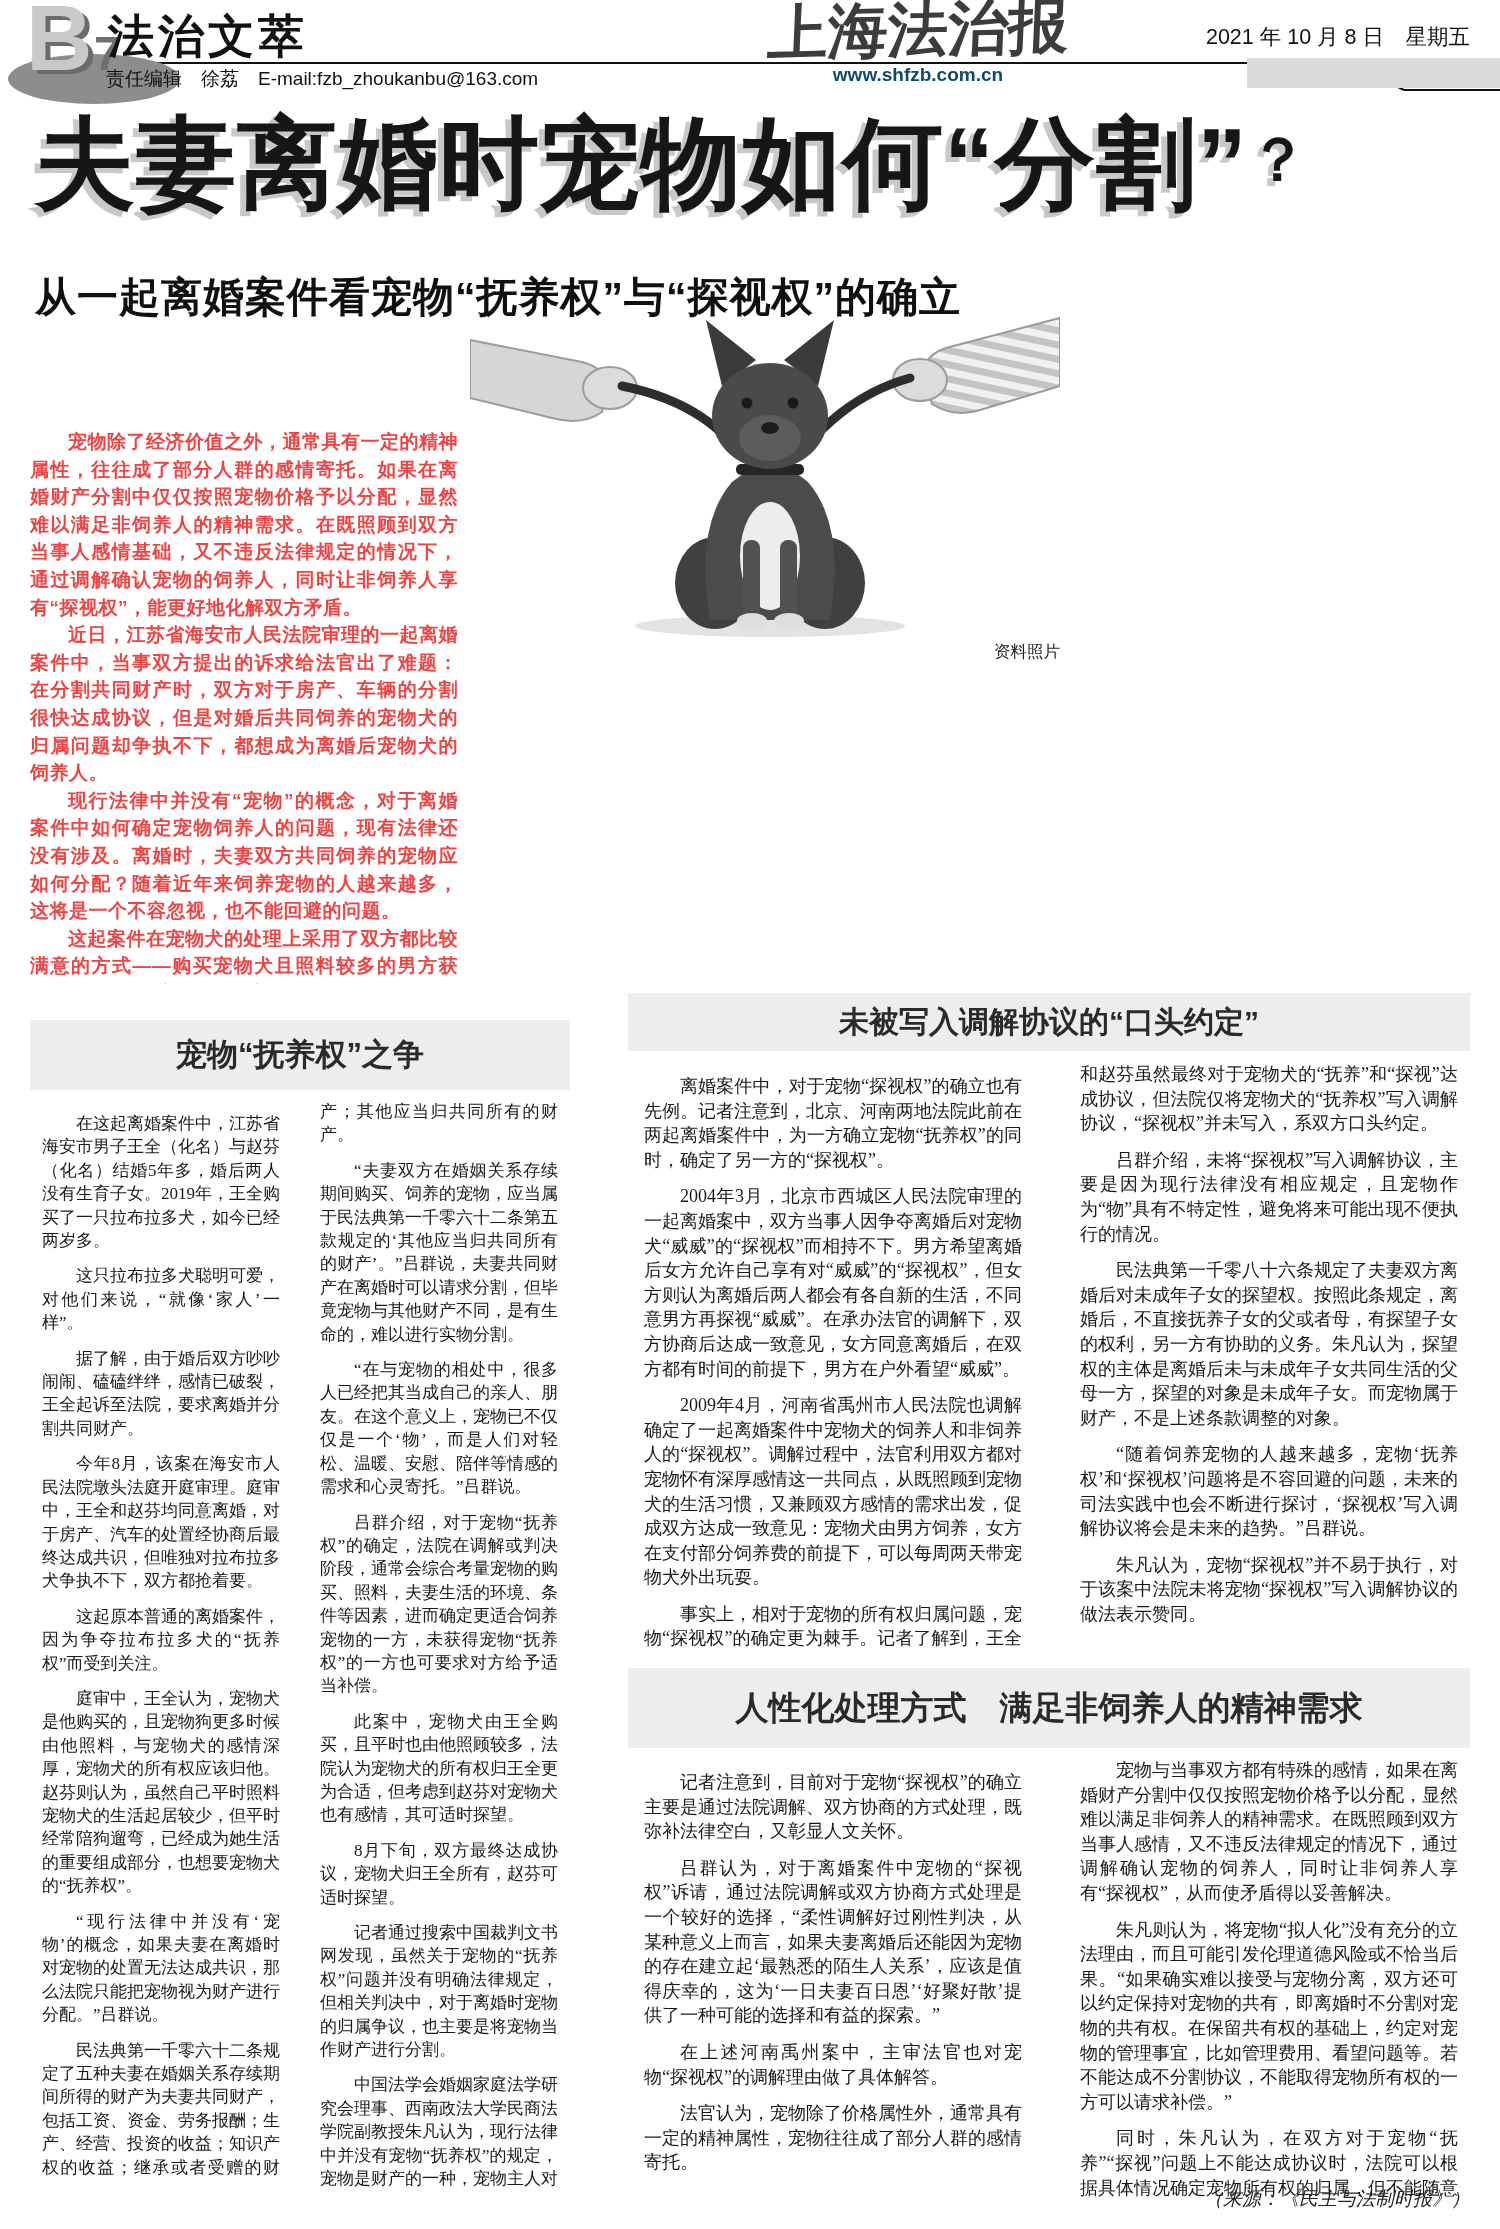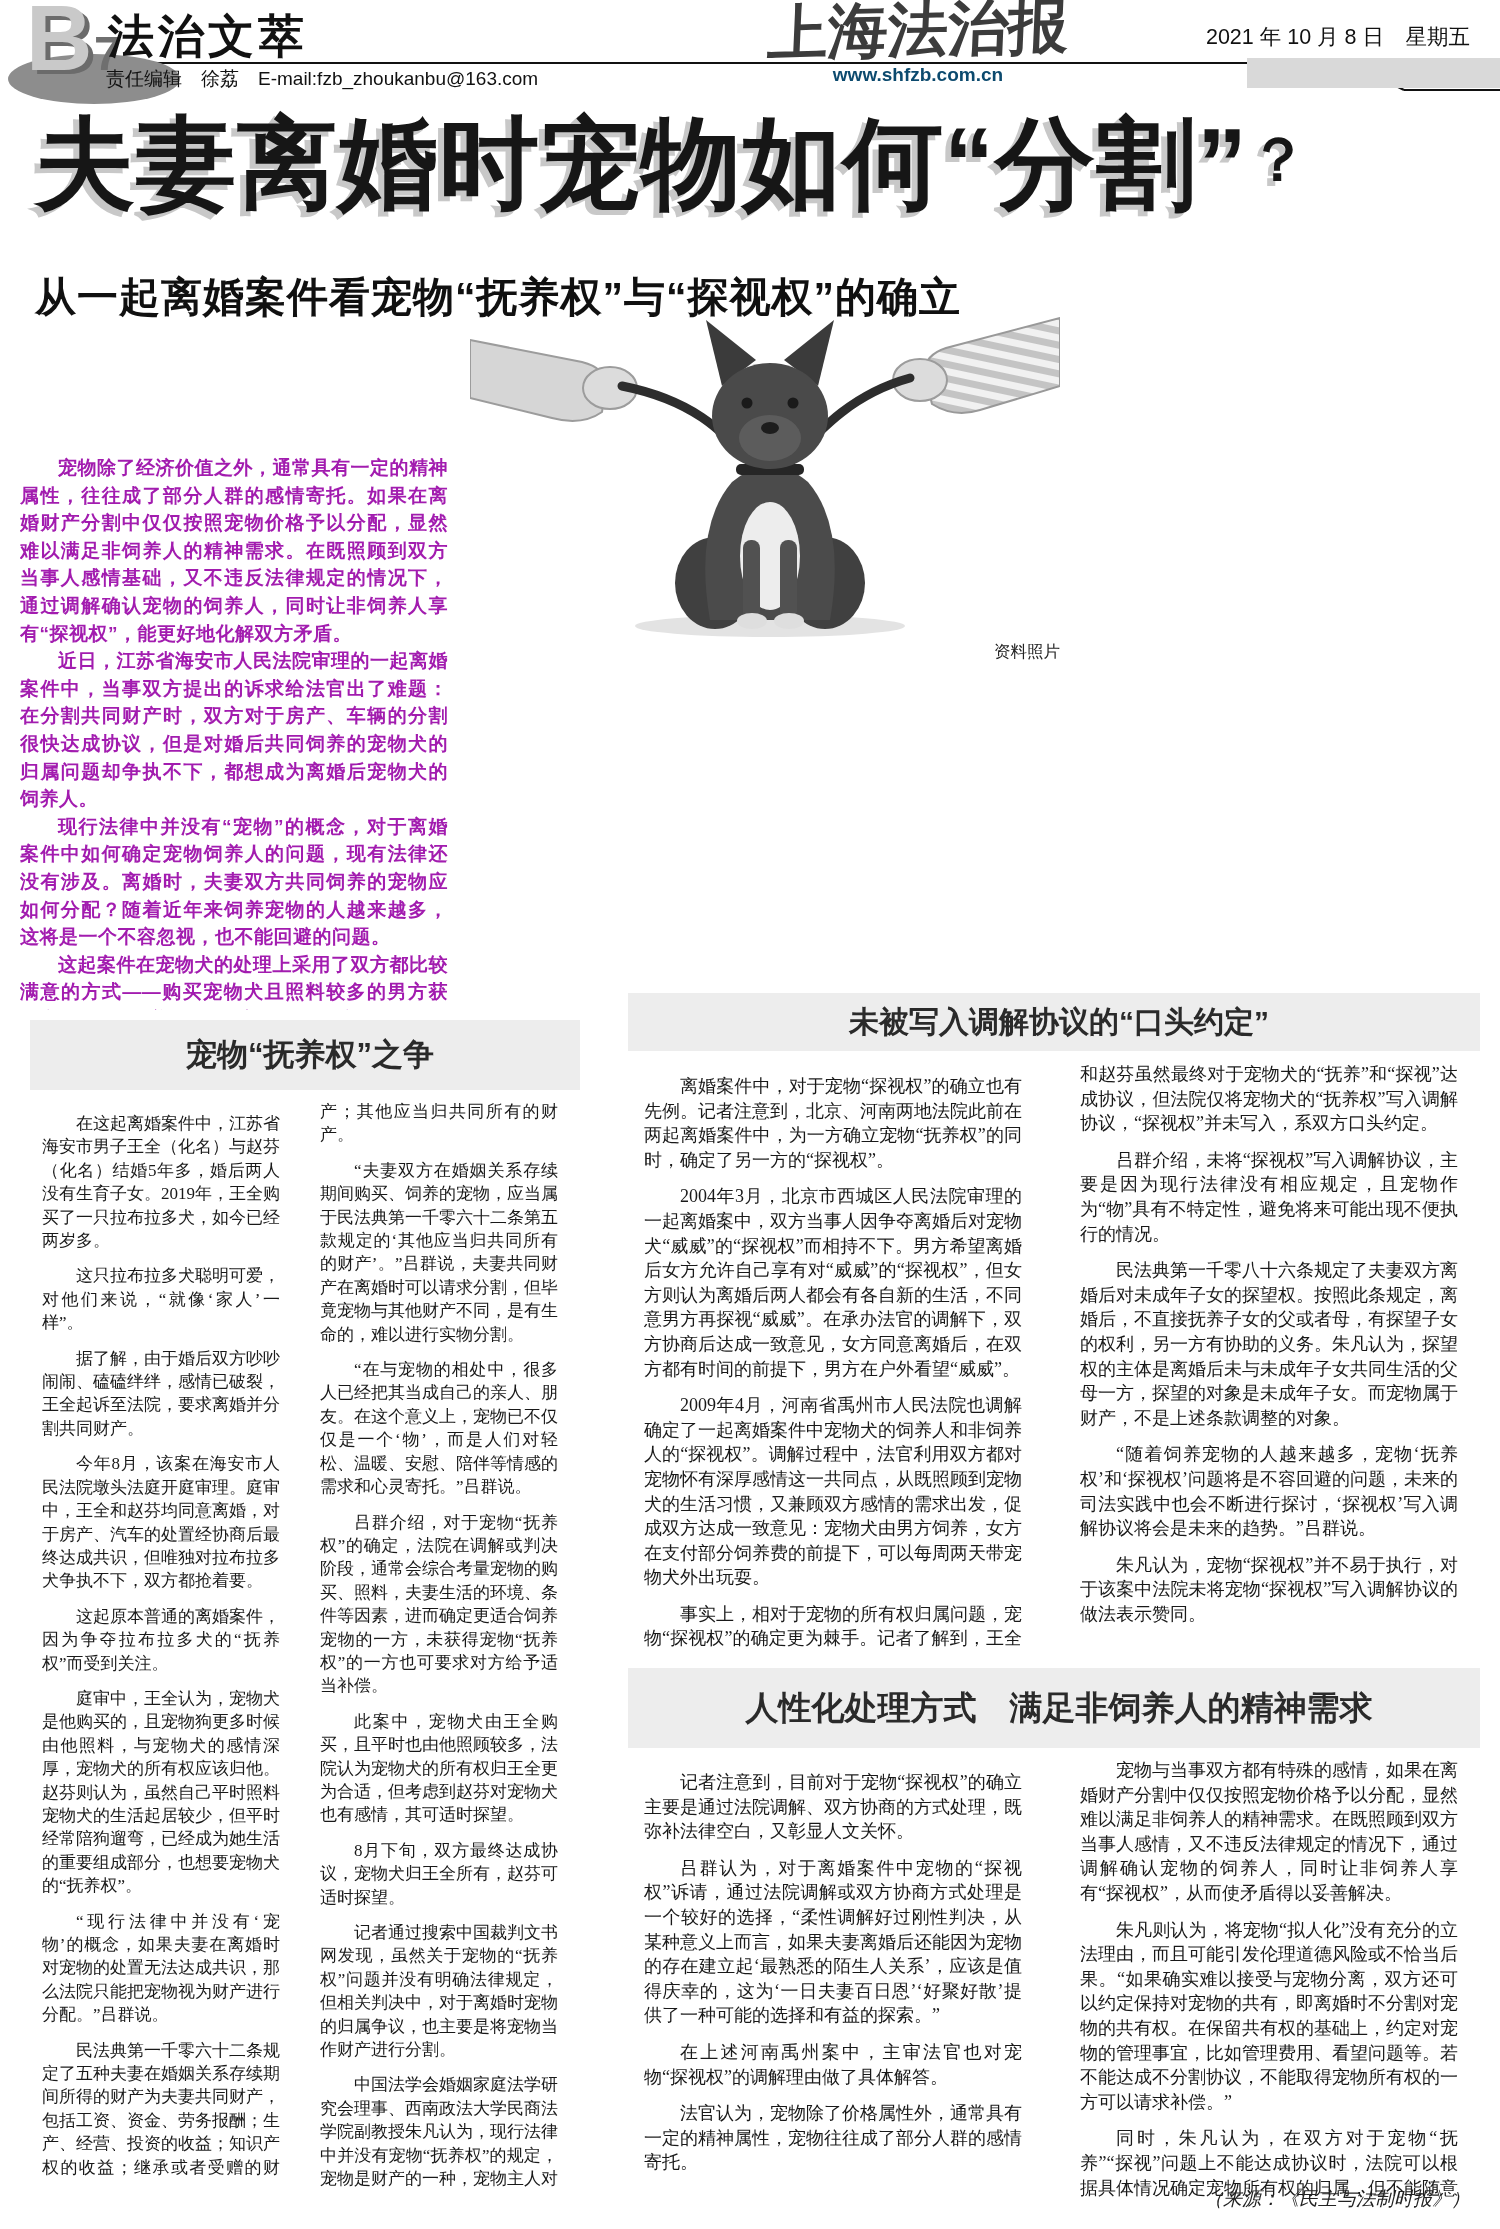--- a/index.html
+++ b/index.html
@@ -22,31 +22,31 @@
   .editor-line{left:106px;top:66px;font-size:19px;color:#111;}
   .header-rules{left:0;top:0;width:1500px;height:110px;pointer-events:none;}
 
   
   .main-headline{left:35px;top:96px;width:1432px;font-size:100px;font-weight:900;letter-spacing:1px;
                  white-space:nowrap;color:#161616;text-shadow:-6px 5px 0 #c8c8c8;line-height:1.35;}
   .main-headline .qmark{font-size:60px;font-weight:900;vertical-align:18px;}
   .sub-headline{left:35px;top:270px;font-size:41px;font-weight:bold;letter-spacing:1px;color:#101010;}
 
   
-  .intro-col{left:20px;top:428px;width:428px;height:556px;overflow:hidden;
-             font-weight:bold;font-size:19px;line-height:27.6px;letter-spacing:0.5px;color:#a21caf;margin-top:26px;}
+  .intro-col{left:30px;top:428px;width:428px;height:556px;overflow:hidden;
+             font-weight:bold;font-size:19px;line-height:27.6px;letter-spacing:0.5px;color:#ef4444;}
   .intro-col p{margin:0;text-indent:2em;text-align:justify;}
 
   
   .news-photo{left:470px;top:288px;width:590px;height:355px;}
   .photo-caption{left:900px;top:641px;width:160px;text-align:right;font-size:16.5px;color:#222;
                  font-family:"Liberation Serif","DejaVu Serif",serif;}
 
   
-  .band{background:#ededed;text-align:center;font-weight:900;color:#2a2a2a;padding-left:10px;}
+  .band{background:#ededed;text-align:center;font-weight:900;color:#2a2a2a;}
   .band-1{left:30px;top:1020px;width:540px;height:70px;line-height:70px;font-size:31px;}
   .band-2{left:628px;top:993px;width:842px;height:58px;line-height:58px;font-size:30px;}
   .band-3{left:628px;top:1668px;width:842px;height:80px;line-height:80px;font-size:33px;}
 
   
   .cols{column-fill:auto;overflow:hidden;font-family:"Liberation Serif","DejaVu Serif",serif;color:#191919;}
   .cols p{margin:12px;text-indent:2em;text-align:justify;}
   .cols-1{left:30px;top:1100px;width:540px;height:1112px;column-count:2;column-gap:16px;
           font-size:17px;line-height:23.4px;}
   .cols-2{left:632px;top:1062px;width:838px;height:592px;column-count:2;column-gap:34px;

